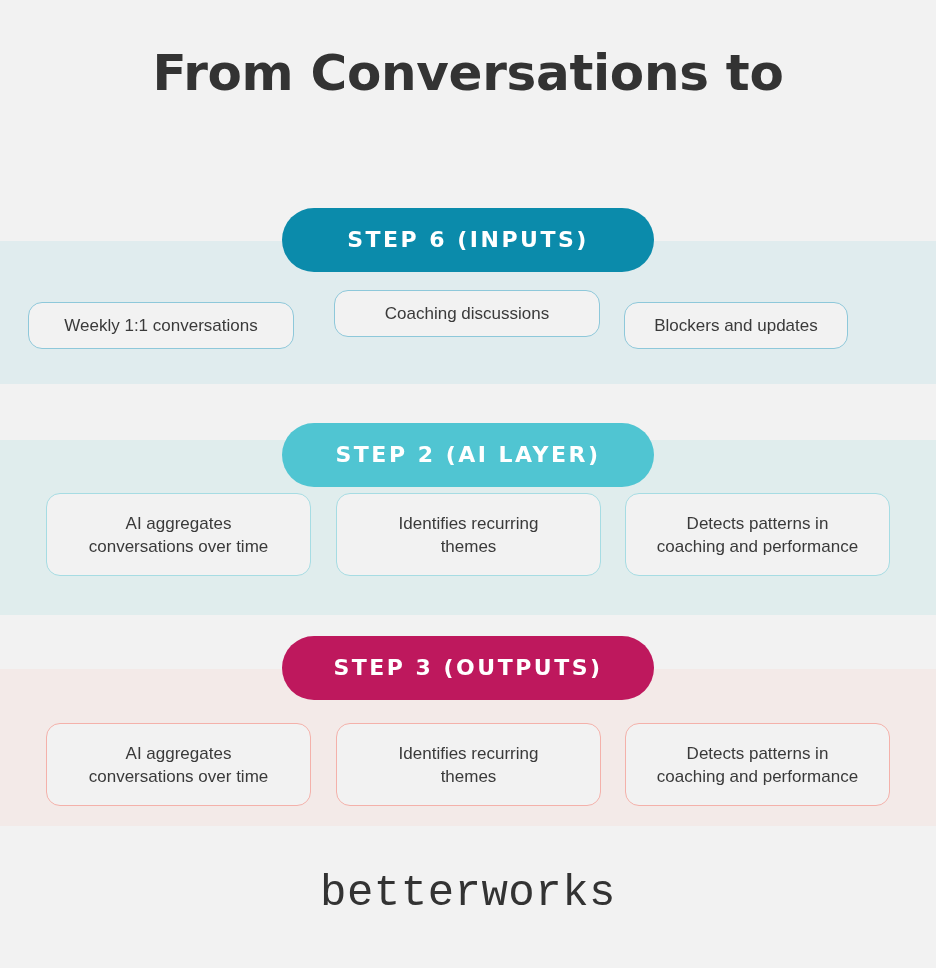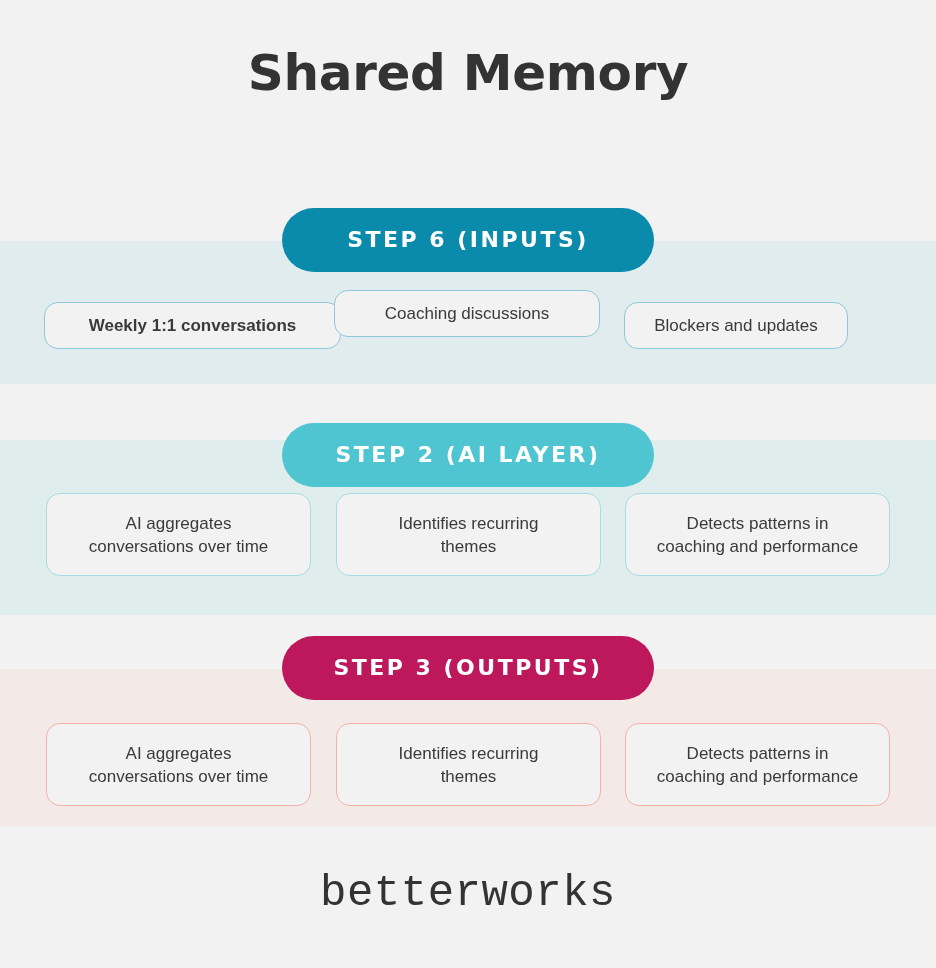--- a/index.html
+++ b/index.html
@@ -33,26 +33,26 @@
     .logo {
       position: absolute; left: 0; top: 868px; width: 936px; text-align: center;
       font-size: 44px; color: #333; letter-spacing: 0.5px;
       font-family: Liberation Mono, monospace; font-weight: normal;
     }
   </style>
 </head>
 <body>
 
 <div class="title">
-  <span>Shared Memory</span>
+  <span>From Conversations to</span>
 </div>
 
 <div class="band" style="top:241px;height:143px;background:#e0ecee;"></div>
 <div class="pill" style="top:208px;background:#0b8bab;">STEP 6 (INPUTS)</div>
-<div class="box" style="left:44px;top:302px;width:297px;height:47px;border:1.5px solid #8ec8da;font-weight:bold;">
+<div class="box" style="left:28px;top:302px;width:266px;height:47px;border:1.5px solid #8ec8da;">
   <span>Weekly 1:1 conversations</span>
 </div>
 <div class="box" style="left:334px;top:290px;width:266px;height:47px;border:1.5px solid #8ec8da;">
   <span>Coaching discussions</span>
 </div>
 <div class="box" style="left:624px;top:302px;width:224px;height:47px;border:1.5px solid #8ec8da;">
   <span>Blockers and updates</span>
 </div>
 
 <div class="band" style="top:440px;height:175px;background:#e0eded;"></div>

